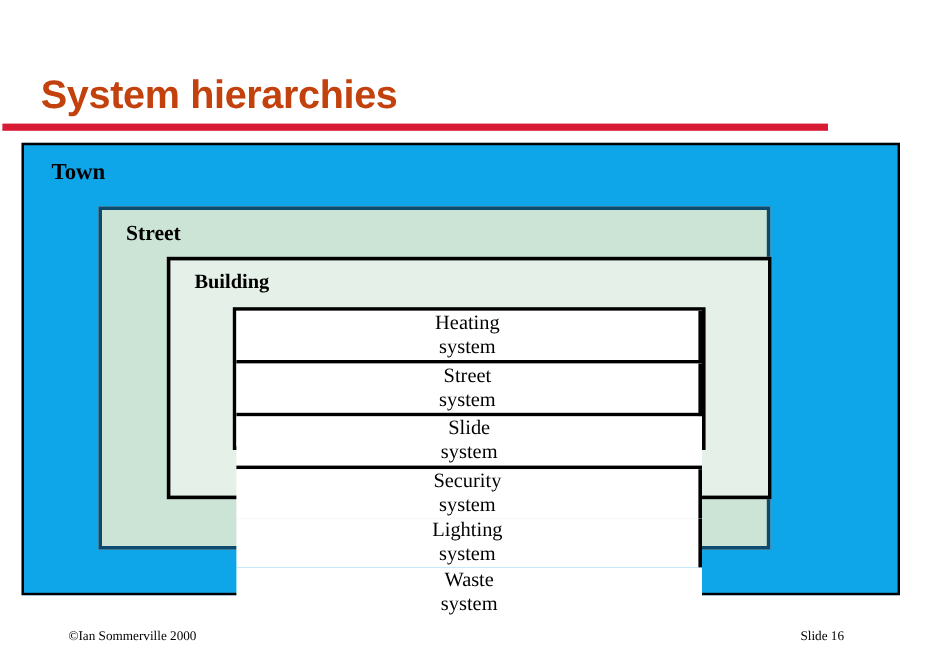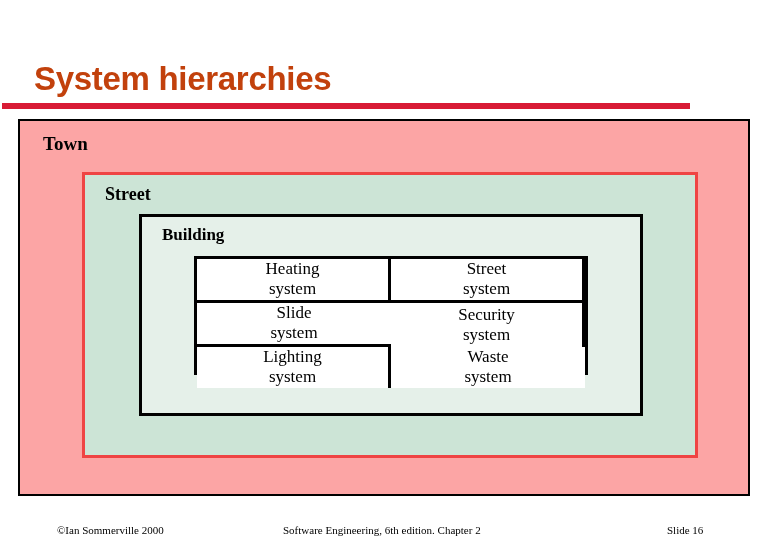--- a/index.html
+++ b/index.html
@@ -39,32 +39,32 @@
     background: #d81b35;
   }
 
   
   .box-town {
     position: absolute;
     left: 18px;
     top: 119px;
     width: 732px;
     height: 377px;
-    background: #fca5a5;
+    background: #0ea5e9;
     border: 2px solid #000000;
     box-sizing: border-box;
   }
   .box-street {
     position: absolute;
     left: 62px;
     top: 51px;          
-    width: 616px;
+    width: 560px;
     height: 286px;
     background: #cce4d6;
-    border: 3px solid #ef4444;
+    border: 3px solid #0c4a6e;
     box-sizing: border-box;
   }
   .box-building {
     position: absolute;
     left: 54px;         
     top: 39px;
     width: 504px;
     height: 202px;
     background: #e5f0e9;
     border: 3px solid #000000;
@@ -99,21 +99,21 @@
   .subsystem-grid {
     position: absolute;
     left: 52px;        
     top: 39px;
     width: 394px;
     height: 119px;
     background: #ffffff;
     border: 3px solid #000000;
     box-sizing: border-box;
     display: grid;
-    grid-template-columns: 1fr 1fr;
+    grid-template-columns: 1fr;
     grid-template-rows: 1fr 1fr;
   }
   .grid-cell {
     border-right: 3px solid #000000;
     border-bottom: 3px solid #000000;
     box-sizing: border-box;
     display: flex;
     align-items: center;
     justify-content: center;
     text-align: center;
@@ -183,15 +183,14 @@
         <div class="grid-cell">
           <span><span>Waste</span><br><span>system</span></span>
         </div>
       </div>
     </div>
   </div>
 </div>
 
 <div class="footer">
   <span class="footer-copyright">©Ian Sommerville 2000</span>
-  <span class="footer-center">Software Engineering, 6th edition. Chapter 2</span>
   <span class="footer-slide">Slide 16</span>
 </div>
 
 </body></html>

